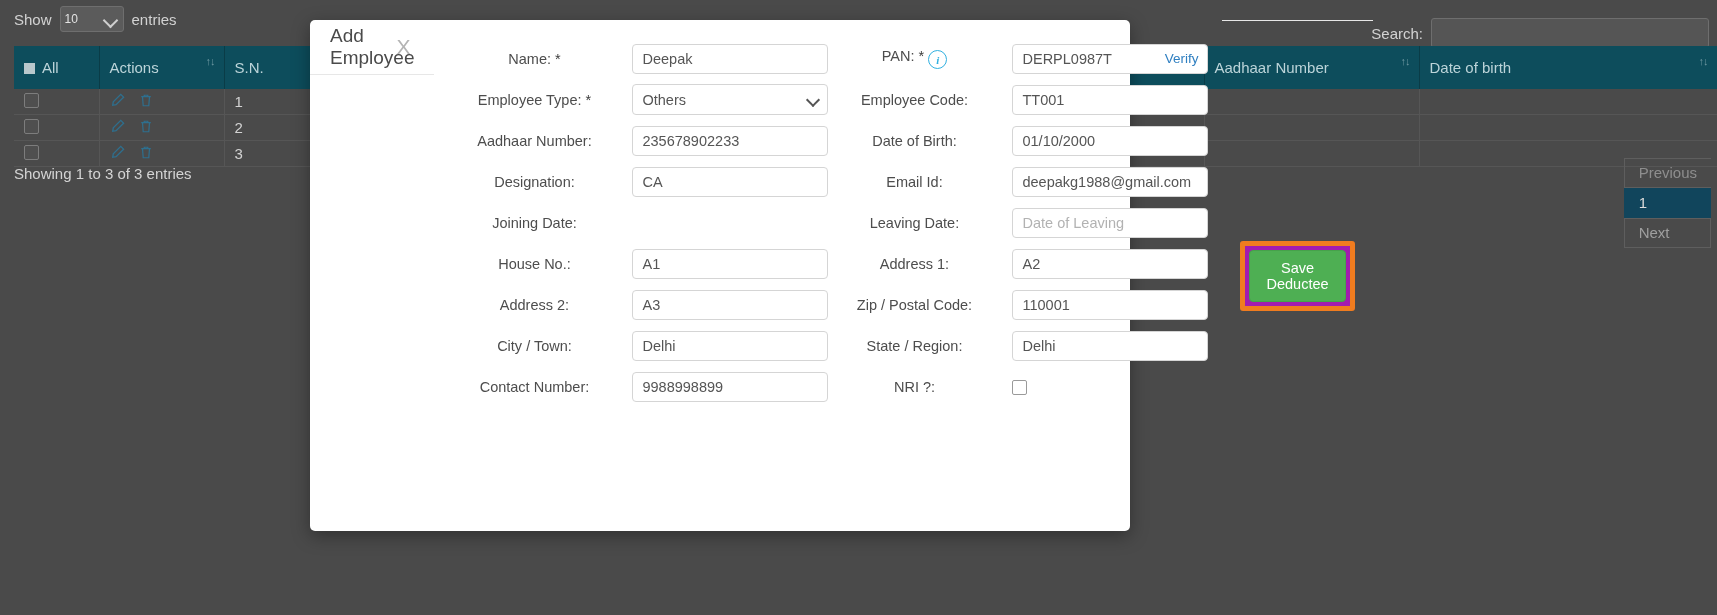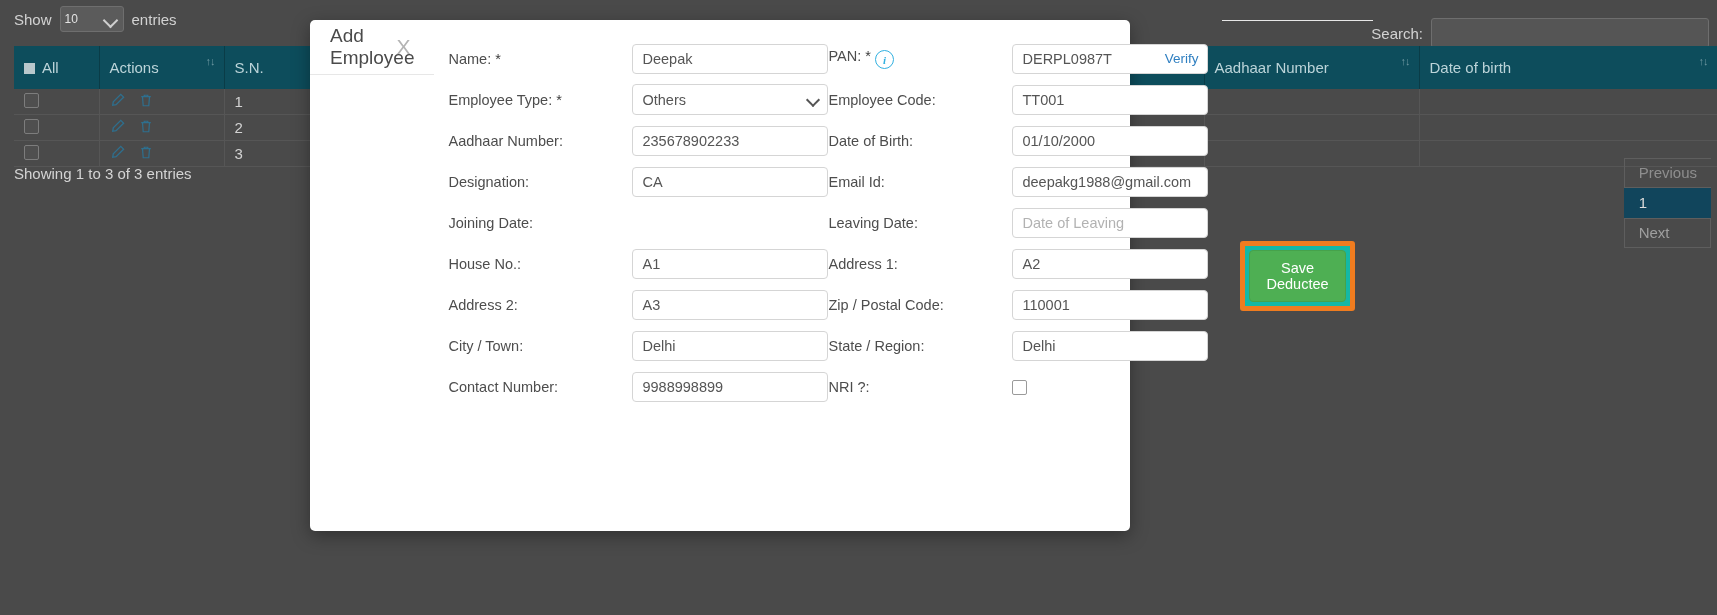--- a/index.html
+++ b/index.html
@@ -80,21 +80,21 @@
   .modal-close{
     position:absolute;right:18px;top:12px;font-size:21px;color:#b4b4b4;
     background:none;border:none;cursor:pointer;font-family:"Liberation Sans",sans-serif;
     line-height:1;padding:4px 6px;
   }
   .modal-body{flex:1 1 auto;padding:18px 14px 6px 14px;}
   .grid{display:flex;}
   .col{width:50%;}
   .frow{display:flex;align-items:center;height:41px;}
   .flabel{
-    width:172px;text-align:left;padding-right:12px;
+    width:172px;text-align:center;padding-right:12px;
     font-size:14.5px;color:#4d4d4d;white-space:nowrap;
   }
   .req{color:#3b3b3b;}
   .fctl{flex:1 1 auto;position:relative;}
   .inp{
     width:196px;height:30px;box-sizing:border-box;
     border:1px solid #d5d5d5;border-radius:4px;
     padding:0 9px;font-size:14.5px;color:#555;
     font-family:"Liberation Sans",sans-serif;background:#fff;
   }
@@ -123,21 +123,21 @@
     text-decoration:none;cursor:pointer;
   }
   .nri-chk{width:13px;height:13px;border:1px solid #9a9a9a;border-radius:2px;background:#fff;display:inline-block;vertical-align:middle;}
   .modal-footer{
     flex:0 0 58px;border-top:1px solid #e7e7e7;
     display:flex;align-items:center;justify-content:flex-end;padding:0 18px;
     position:relative;
   }
   .hl-box{
     border:5px solid #f07c1f;border-radius:3px;padding:4px;
-    display:inline-block;background:#14b8a6;
+    display:inline-block;background:#a21caf;
   }
   .btn-save{
     background:#4eaf53;border:1px solid #46a24b;border-radius:4px;
     color:#ffffff;font-size:14.5px;padding:9px 16px;cursor:pointer;
     font-family:"Liberation Sans",sans-serif;
   }
 </style>
 </head>
 <body>
 

